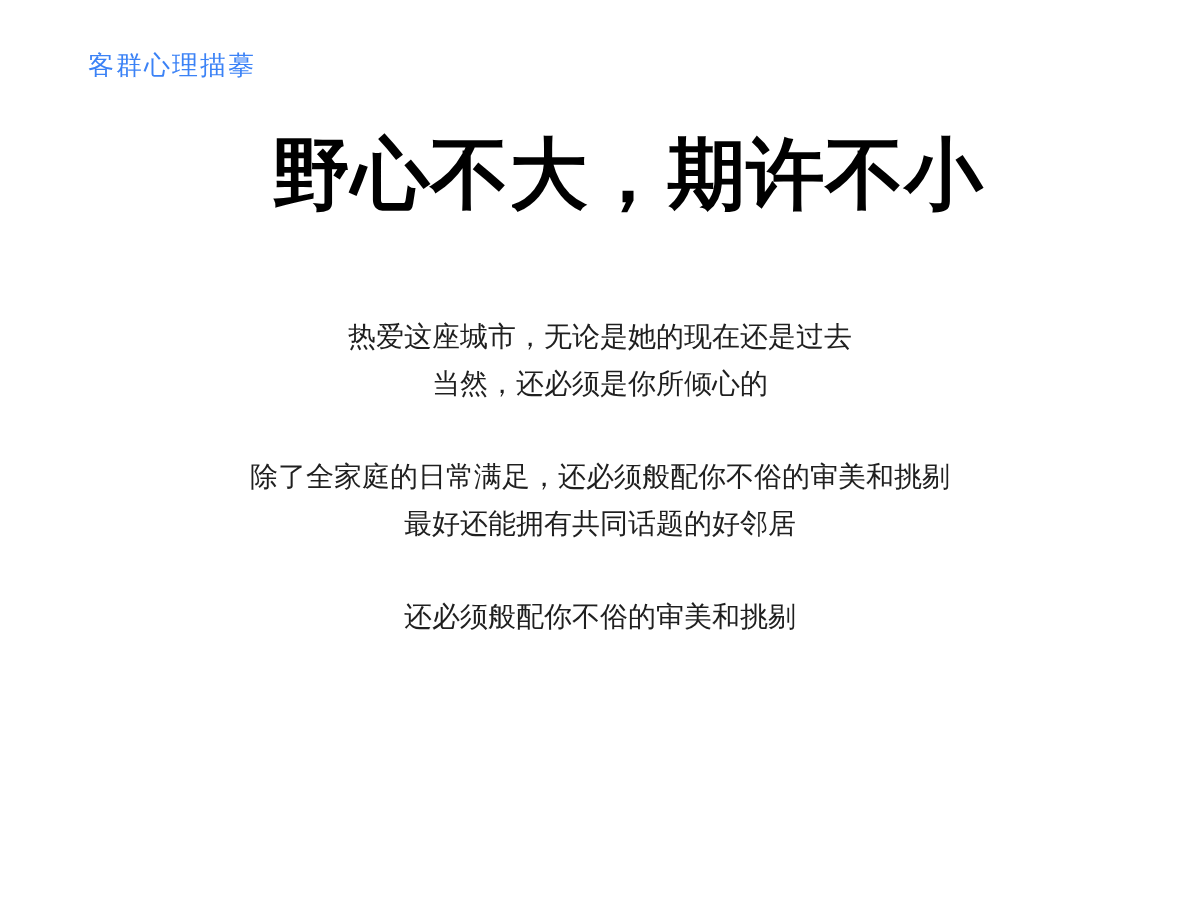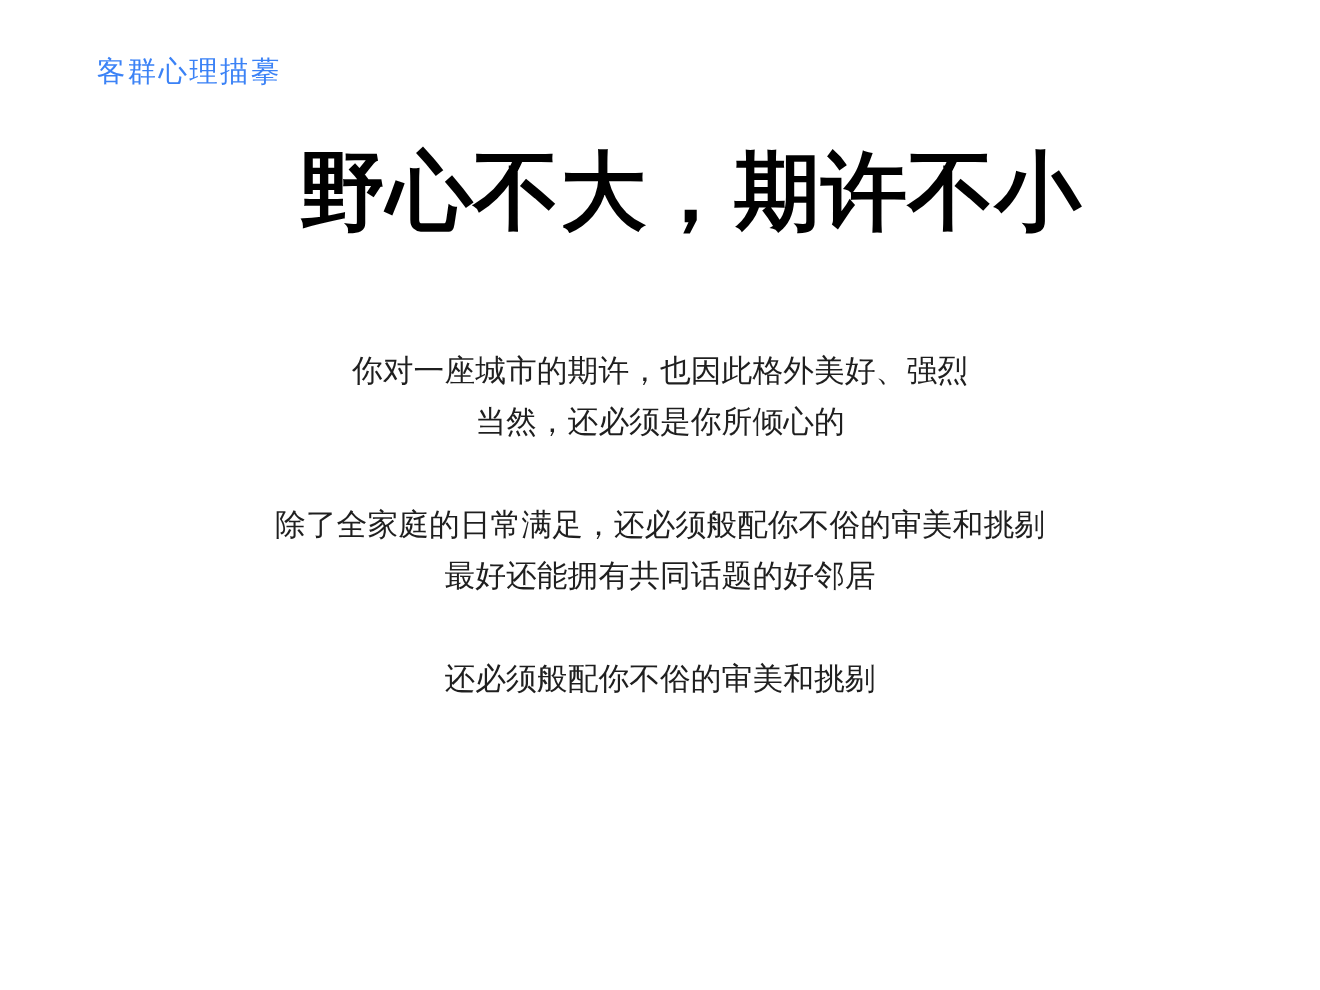--- a/index.html
+++ b/index.html
@@ -68,21 +68,21 @@
 
 <div class="slide">
 
   <div class="kicker">客群心理描摹</div>
 
   <div class="title">野心不大，期许不小</div>
 
   <div class="body-copy">
 
     <p class="para">
-      <span class="body-line">你对一座城市的期许，也因此格外美好、强烈</span>
+      <span class="body-line">热爱这座城市，无论是她的现在还是过去</span>
       <span class="body-line">当然，还必须是你所倾心的</span>
     </p>
 
     <p class="para">
       <span class="body-line">除了全家庭的日常满足，还必须般配你不俗的审美和挑剔</span>
       <span class="body-line">最好还能拥有共同话题的好邻居</span>
     </p>
 
     <p class="para">
       <span class="body-line">还必须般配你不俗的审美和挑剔</span>

